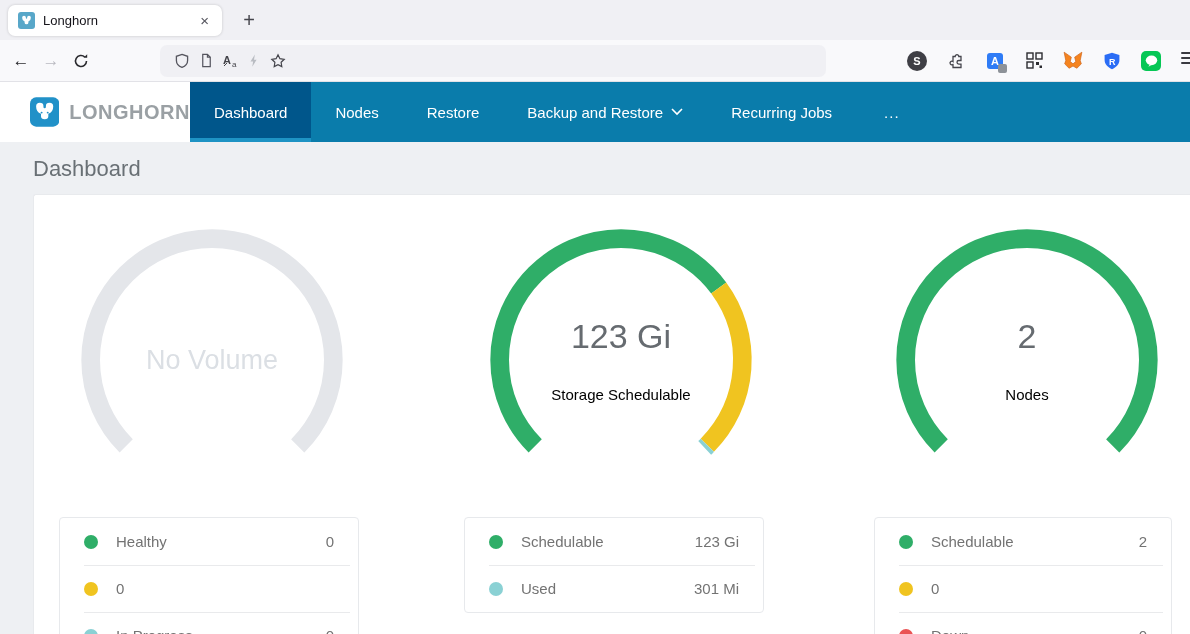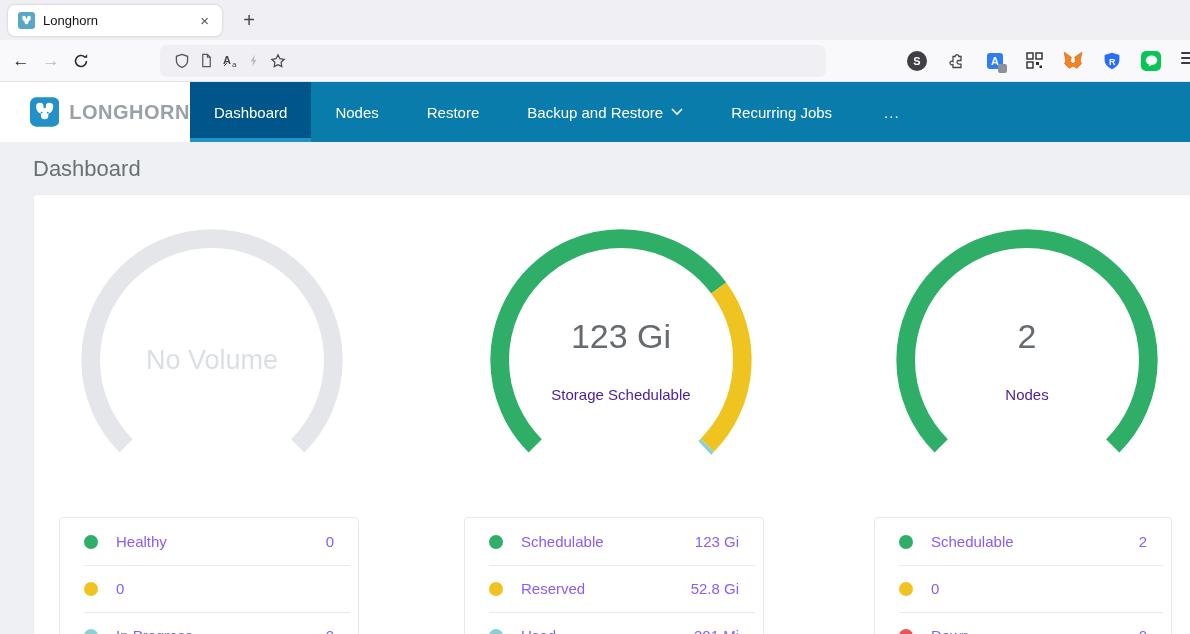--- a/index.html
+++ b/index.html
@@ -57,27 +57,27 @@
   .page { position: relative; height: 491px; }
   .page-title { padding: 14px 0 0 33px; font-size: 22px; color: #697075; }
   .card { position: absolute; left: 33px; top: 52px; width: 1157px; height: 560px;
           background: #fff; border: 1px solid #e8eaed; border-right: none; border-radius: 3px 0 0 3px; }
 
   .gauge { position: absolute; width: 280px; height: 280px; top: 25px; }
   .gauge svg { width: 280px; height: 280px; display: block; }
   .gauge-center { position: absolute; inset: 0; display: flex; flex-direction: column;
                   align-items: center; justify-content: center; text-align: center; }
   .gauge-value { font-size: 34px; color: #666b70; }
-  .gauge-sub { font-size: 15px; color: #4c1d95; margin-top: 30px; }
+  .gauge-sub { font-size: 15px; color: #000000; margin-top: 30px; }
   .gauge-empty { font-size: 27px; color: #dbdfe4; }
 
   .legend { position: absolute; top: 322px; width: 300px; background: #fff;
             border: 1px solid #e7e9ec; border-radius: 4px; }
   .legend-row { display: flex; align-items: center; height: 47px; padding: 0 24px;
-                font-size: 15px; color: #8b5cf6; position: relative; }
+                font-size: 15px; color: #737373; position: relative; }
   .legend-row + .legend-row::before { content: ""; position: absolute; top: 0; left: 24px; right: 8px;
                                       height: 1px; background: #e9eaec; }
   .dot { width: 14px; height: 14px; border-radius: 50%; margin-right: 18px; flex: 0 0 auto; }
   .legend-label { flex: 1; }
 </style>
 <style>.topnav-item.active::after{background:#1e93c4;}</style></head>
 <body>
 
 <div class="tabstrip">
   <div class="tab">
@@ -270,25 +270,20 @@
       </div>
     </div>
 
     <div class="legend" style="left:430px">
       <div class="legend-row">
         <span class="dot" style="background: rgb(47, 174, 104);"></span>
         <span class="legend-label">Schedulable</span>
         <span class="legend-value">123 Gi</span>
       </div>
       <div class="legend-row">
-        <span class="dot" style="background: rgb(240, 196, 32);"></span>
-        <span class="legend-label">Reserved</span>
-        <span class="legend-value">52.8 Gi</span>
-      </div>
-      <div class="legend-row">
         <span class="dot" style="background: rgb(138, 209, 212);"></span>
         <span class="legend-label">Used</span>
         <span class="legend-value">301 Mi</span>
       </div>
     </div>
 
     <div class="legend" style="left:840px;width:298px">
       <div class="legend-row">
         <span class="dot" style="background: rgb(47, 174, 104);"></span>
         <span class="legend-label">Schedulable</span>

